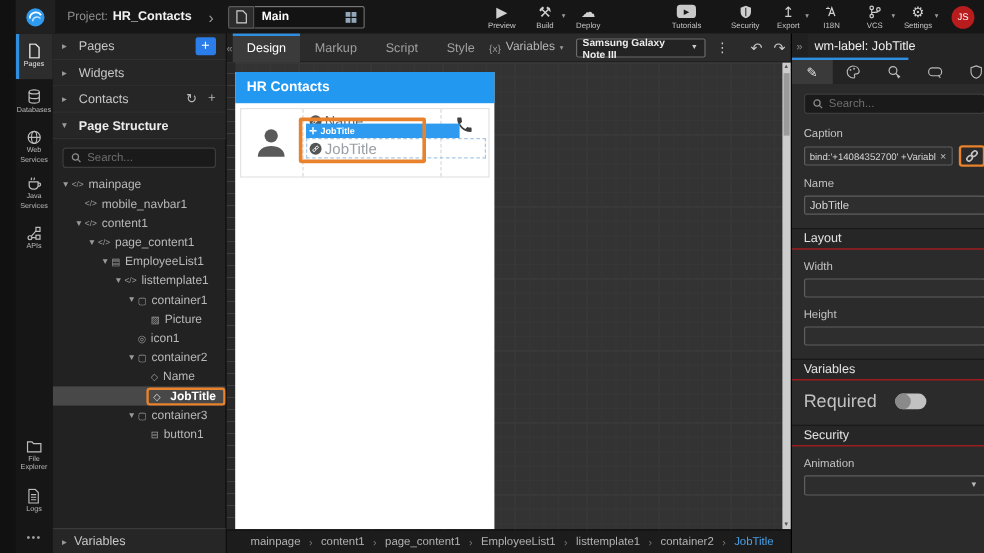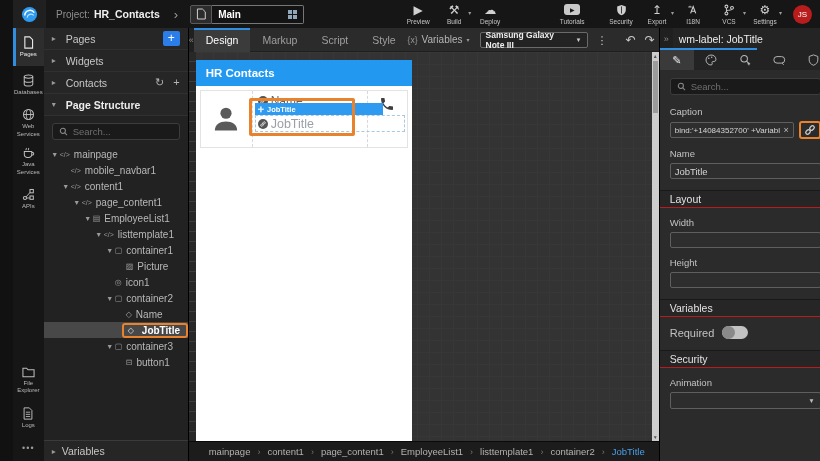--- a/index.html
+++ b/index.html
@@ -136,21 +136,21 @@
   .inputbox { flex:1; height:16px; background:#2e2e2e; border:1px solid #5f5f5f; border-radius:2px;
     display:flex; align-items:center; padding:0 4px; min-width:0; }
   .inputbox .val { flex:1; font-size:8px; color:#d6d6d6; white-space:nowrap; overflow:hidden; }
   .inputbox .val9 { font-size:9.5px; }
   .inputbox .clr { color:#bbb; font-size:9px; margin-left:3px; }
   .linkwrap { border:2px solid #E8822D; border-radius:3px; padding:1px 3px; display:flex; align-items:center; }
   .sechead { margin-top:11px; height:18px; flex:0 0 18px; background:#262626; border-top:1px solid #191919;
     border-bottom:1px solid #b91c1c; display:flex; align-items:center; padding-left:10px;
     font-size:10.5px; color:#e3e3e3; }
   .tglrow { padding:0 10px; margin-top:9px; display:flex; align-items:center; }
-  .tglrow .lb { font-size:11px; color:#c2c2c2; width:52px; }
+  .tglrow .lb { font-size:15px; color:#c2c2c2; width:76px; }
   .tgl { width:26px; height:13px; border-radius:7px; background:#c2c2c2; position:relative; }
   .tgl .knob { position:absolute; width:13px; height:13px; border-radius:50%; top:0; }
   .tgl.off .knob { left:0; background:#8a8a8a; }
   .tgl.on { background:#b5b5b5; }
   .tgl.on .knob { right:0; background:#2e97f2; }
   .rowlink { margin-left:auto; display:flex; }
   .selectbox { margin:0 10px; height:17px; background:#2d2d2d; border:1px solid #5f5f5f; border-radius:2px;
     display:flex; align-items:center; padding:0 5px; }
   .selectbox .c { margin-left:auto; color:#bbb; font-size:6.5px; }
 </style>

